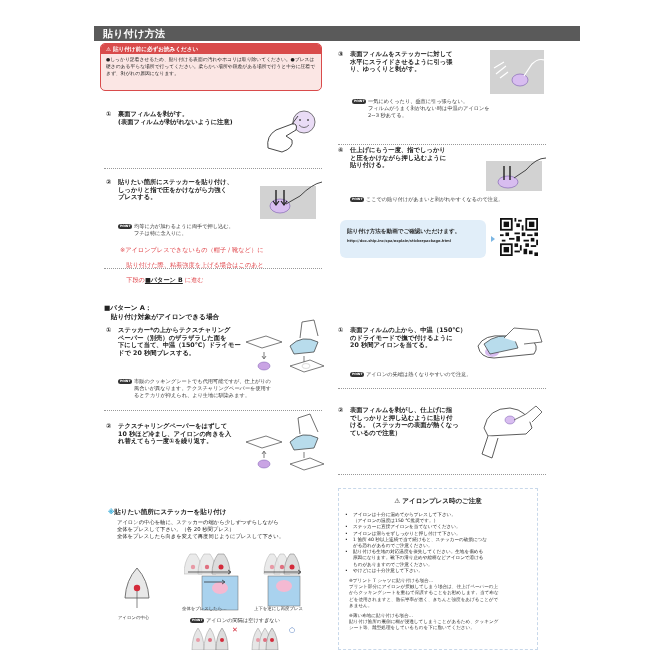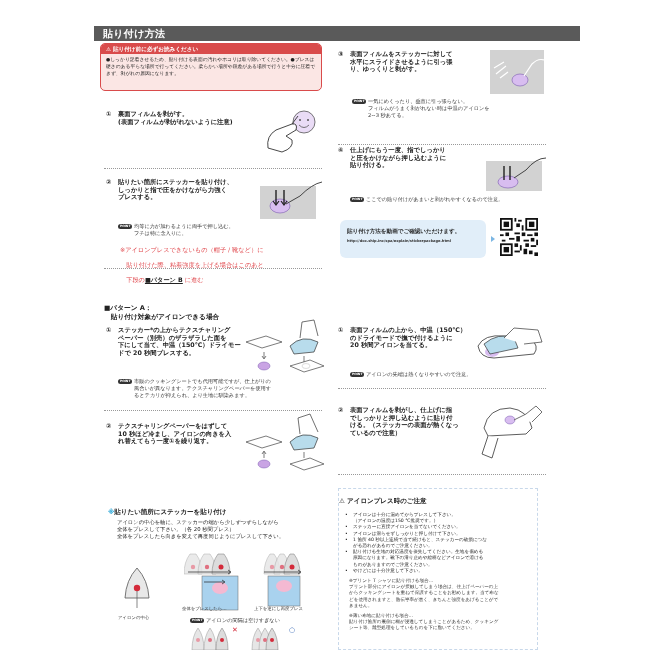--- a/index.html
+++ b/index.html
@@ -21,21 +21,21 @@
   .red-note .pb { color: #222; font-weight: bold; text-decoration: underline; }
   .illus { position: absolute; }
   .graybox { position: absolute; background: #d2d2d2; }
   .video-box { position: absolute; left: 246px; top: 194px; width: 146px; height: 38px; background: #e1eef9; border-radius: 6px; padding: 8px 7px; }
   .video-box .vt { font-size: 5.6px; font-weight: bold; color: #222; }
   .video-box .vu { font-size: 3.6px; color: #333; margin-top: 3px; font-weight: bold; }
   .tri-right { position: absolute; left: 397px; top: 210px; width: 0; height: 0; border-left: 4px solid #7bb6e3; border-top: 3px solid transparent; border-bottom: 3px solid transparent; }
   .qr { position: absolute; left: 406px; top: 192px; width: 38px; height: 38px; }
   .pattern-title { position: absolute; font-size: 6.7px; font-weight: bold; line-height: 8.5px; white-space: pre-line; color: #222; }
   .caution-box { position: absolute; left: 244px; top: 462px; width: 200px; height: 162px; border: 1px dashed #c8d8ea; background: #fff; }
-  .caution-title { text-align: left; font-size: 6.5px; font-weight: bold; margin-top: 8px; color: #222; }
+  .caution-title { text-align: center; font-size: 6.5px; font-weight: bold; margin-top: 8px; color: #222; }
   .caution-list { list-style: none; font-size: 4.6px; line-height: 6.2px; margin: 6px 8px 0 14px; color: #222; }
   .caution-list li { position: relative; white-space: pre-line; }
   .caution-list li::before { content: "•"; position: absolute; left: -8px; }
   .caution-sub { font-size: 4.6px; line-height: 6.2px; margin: 4px 8px 0 10px; color: #333; white-space: pre-line; }
   .large-title { position: absolute; left: 14px; top: 482px; font-size: 6.5px; font-weight: bold; color: #222; }
   .large-title .ast { color: #2aa7d8; }
   .large-body { position: absolute; left: 23px; top: 493px; font-size: 5.3px; line-height: 6.8px; white-space: pre-line; color: #222; }
   .cap { position: absolute; font-size: 4.4px; color: #333; white-space: nowrap; }
 </style>
 </head>

